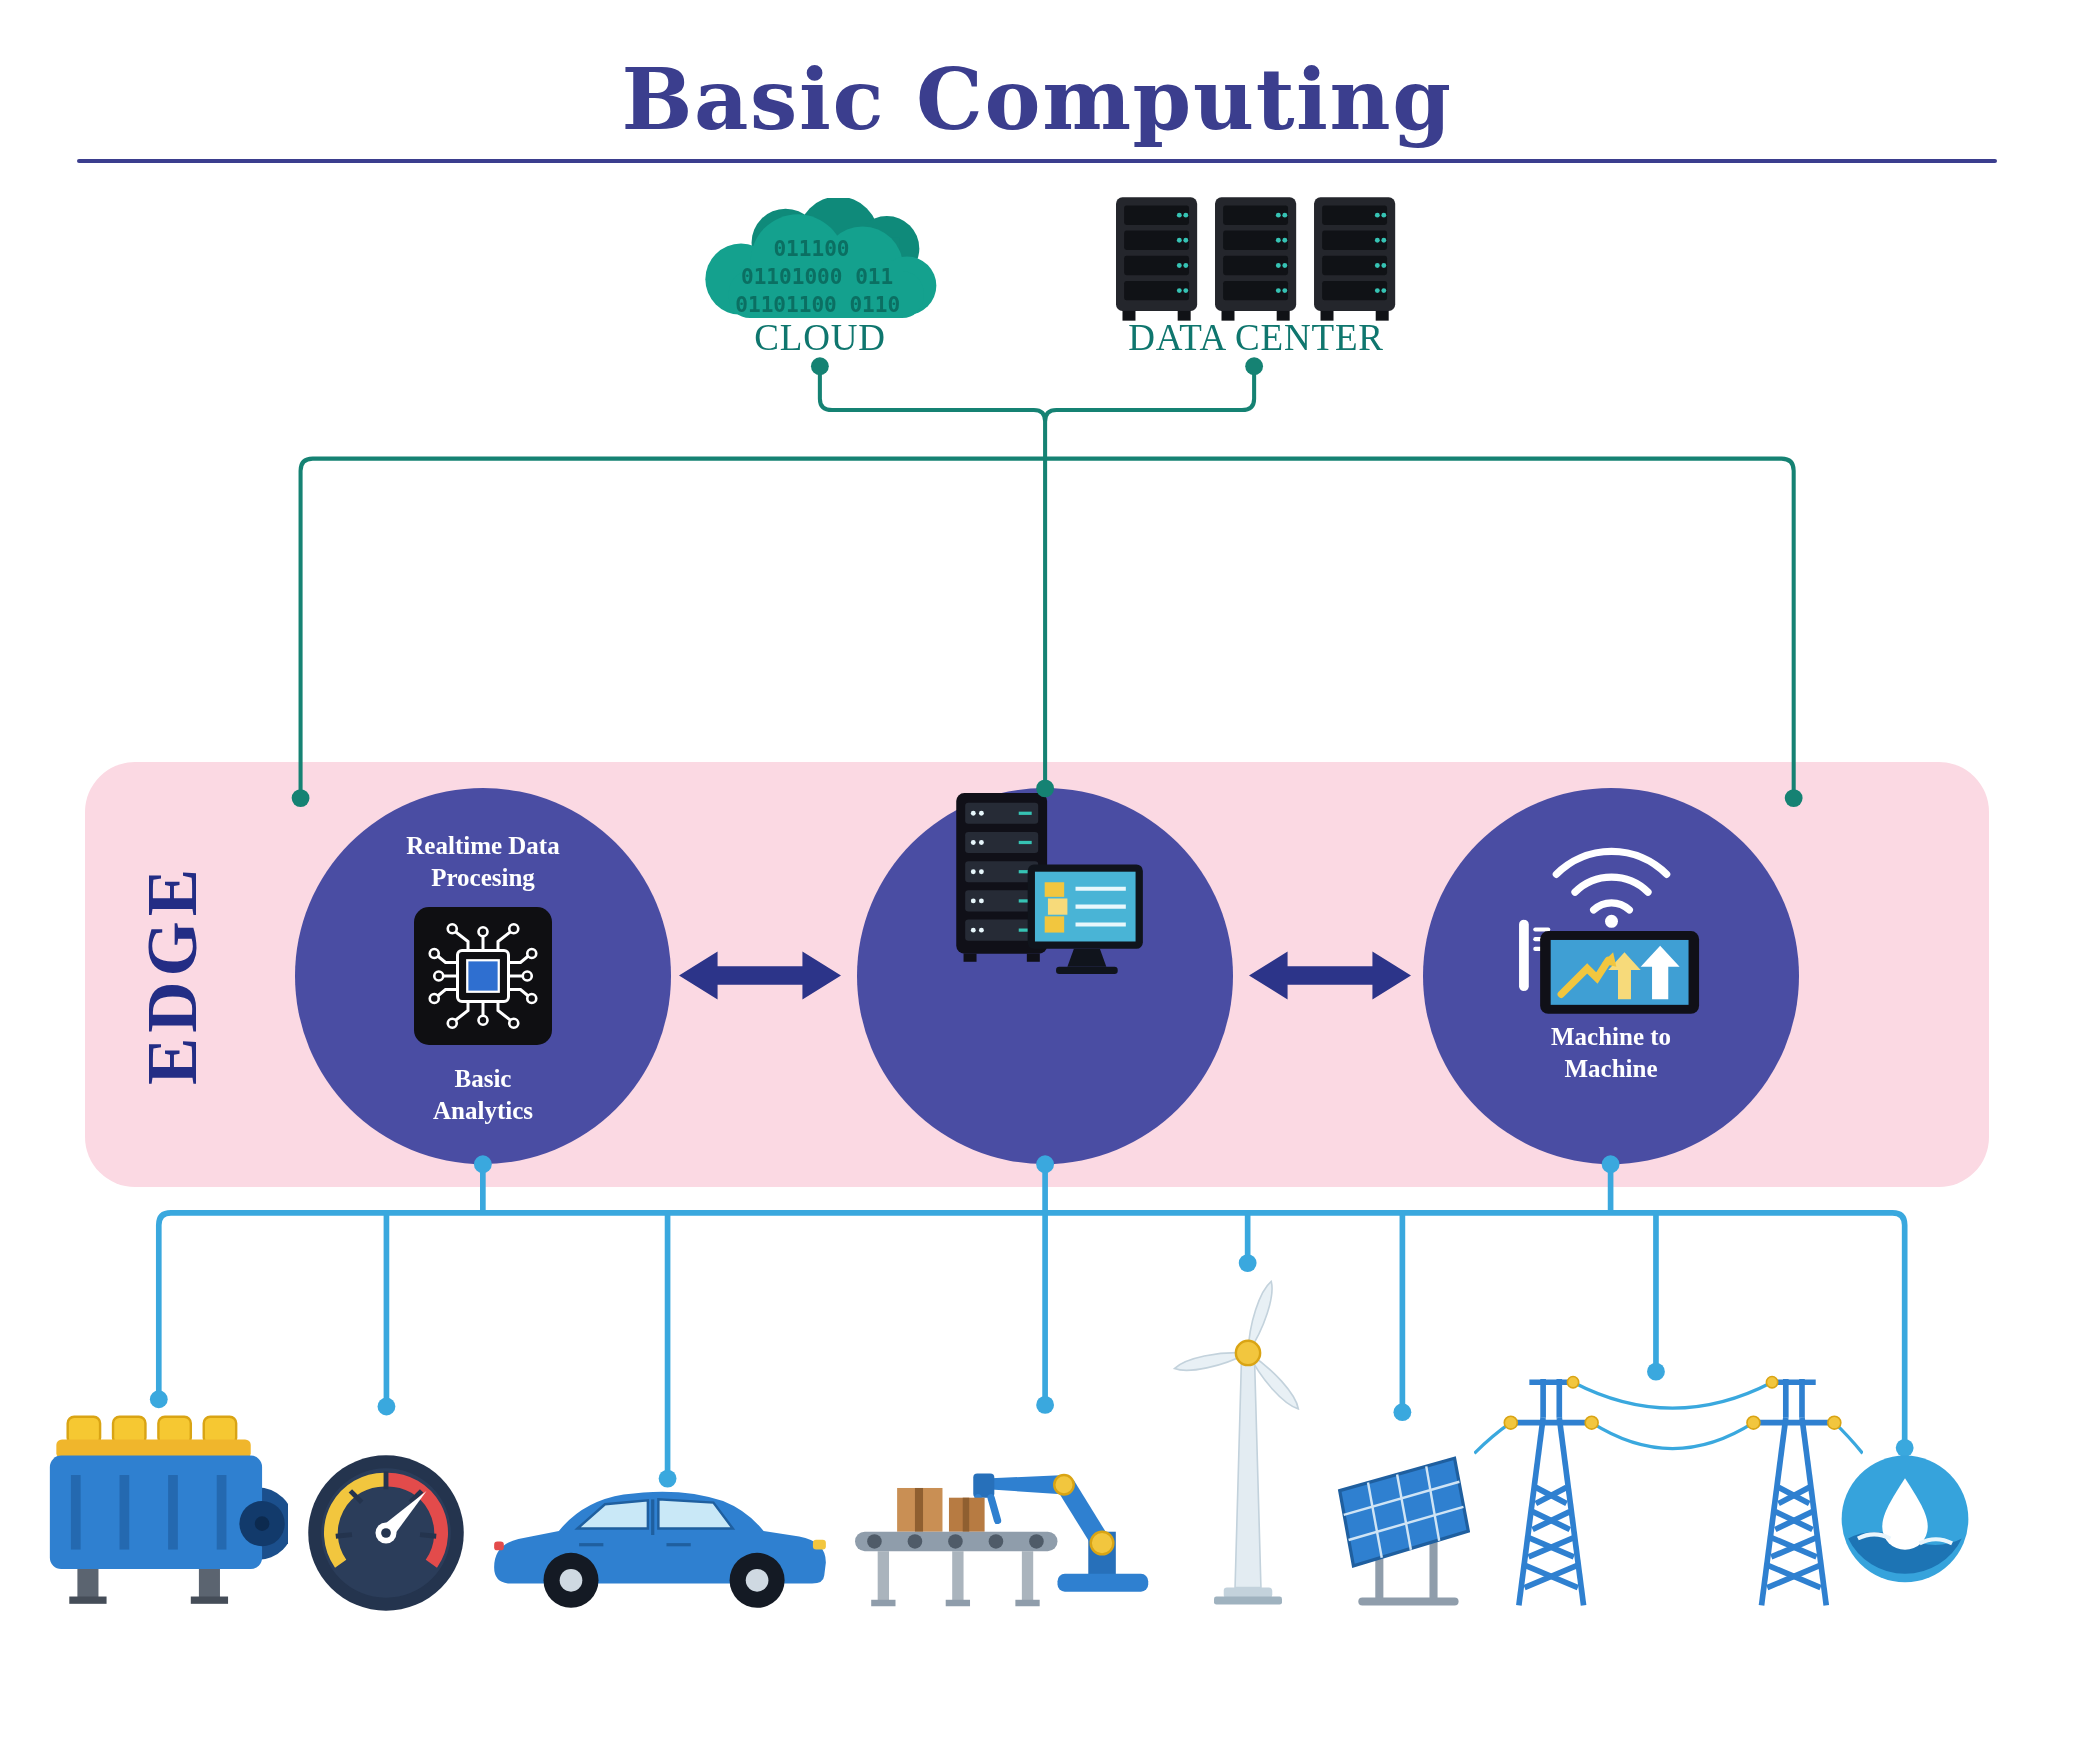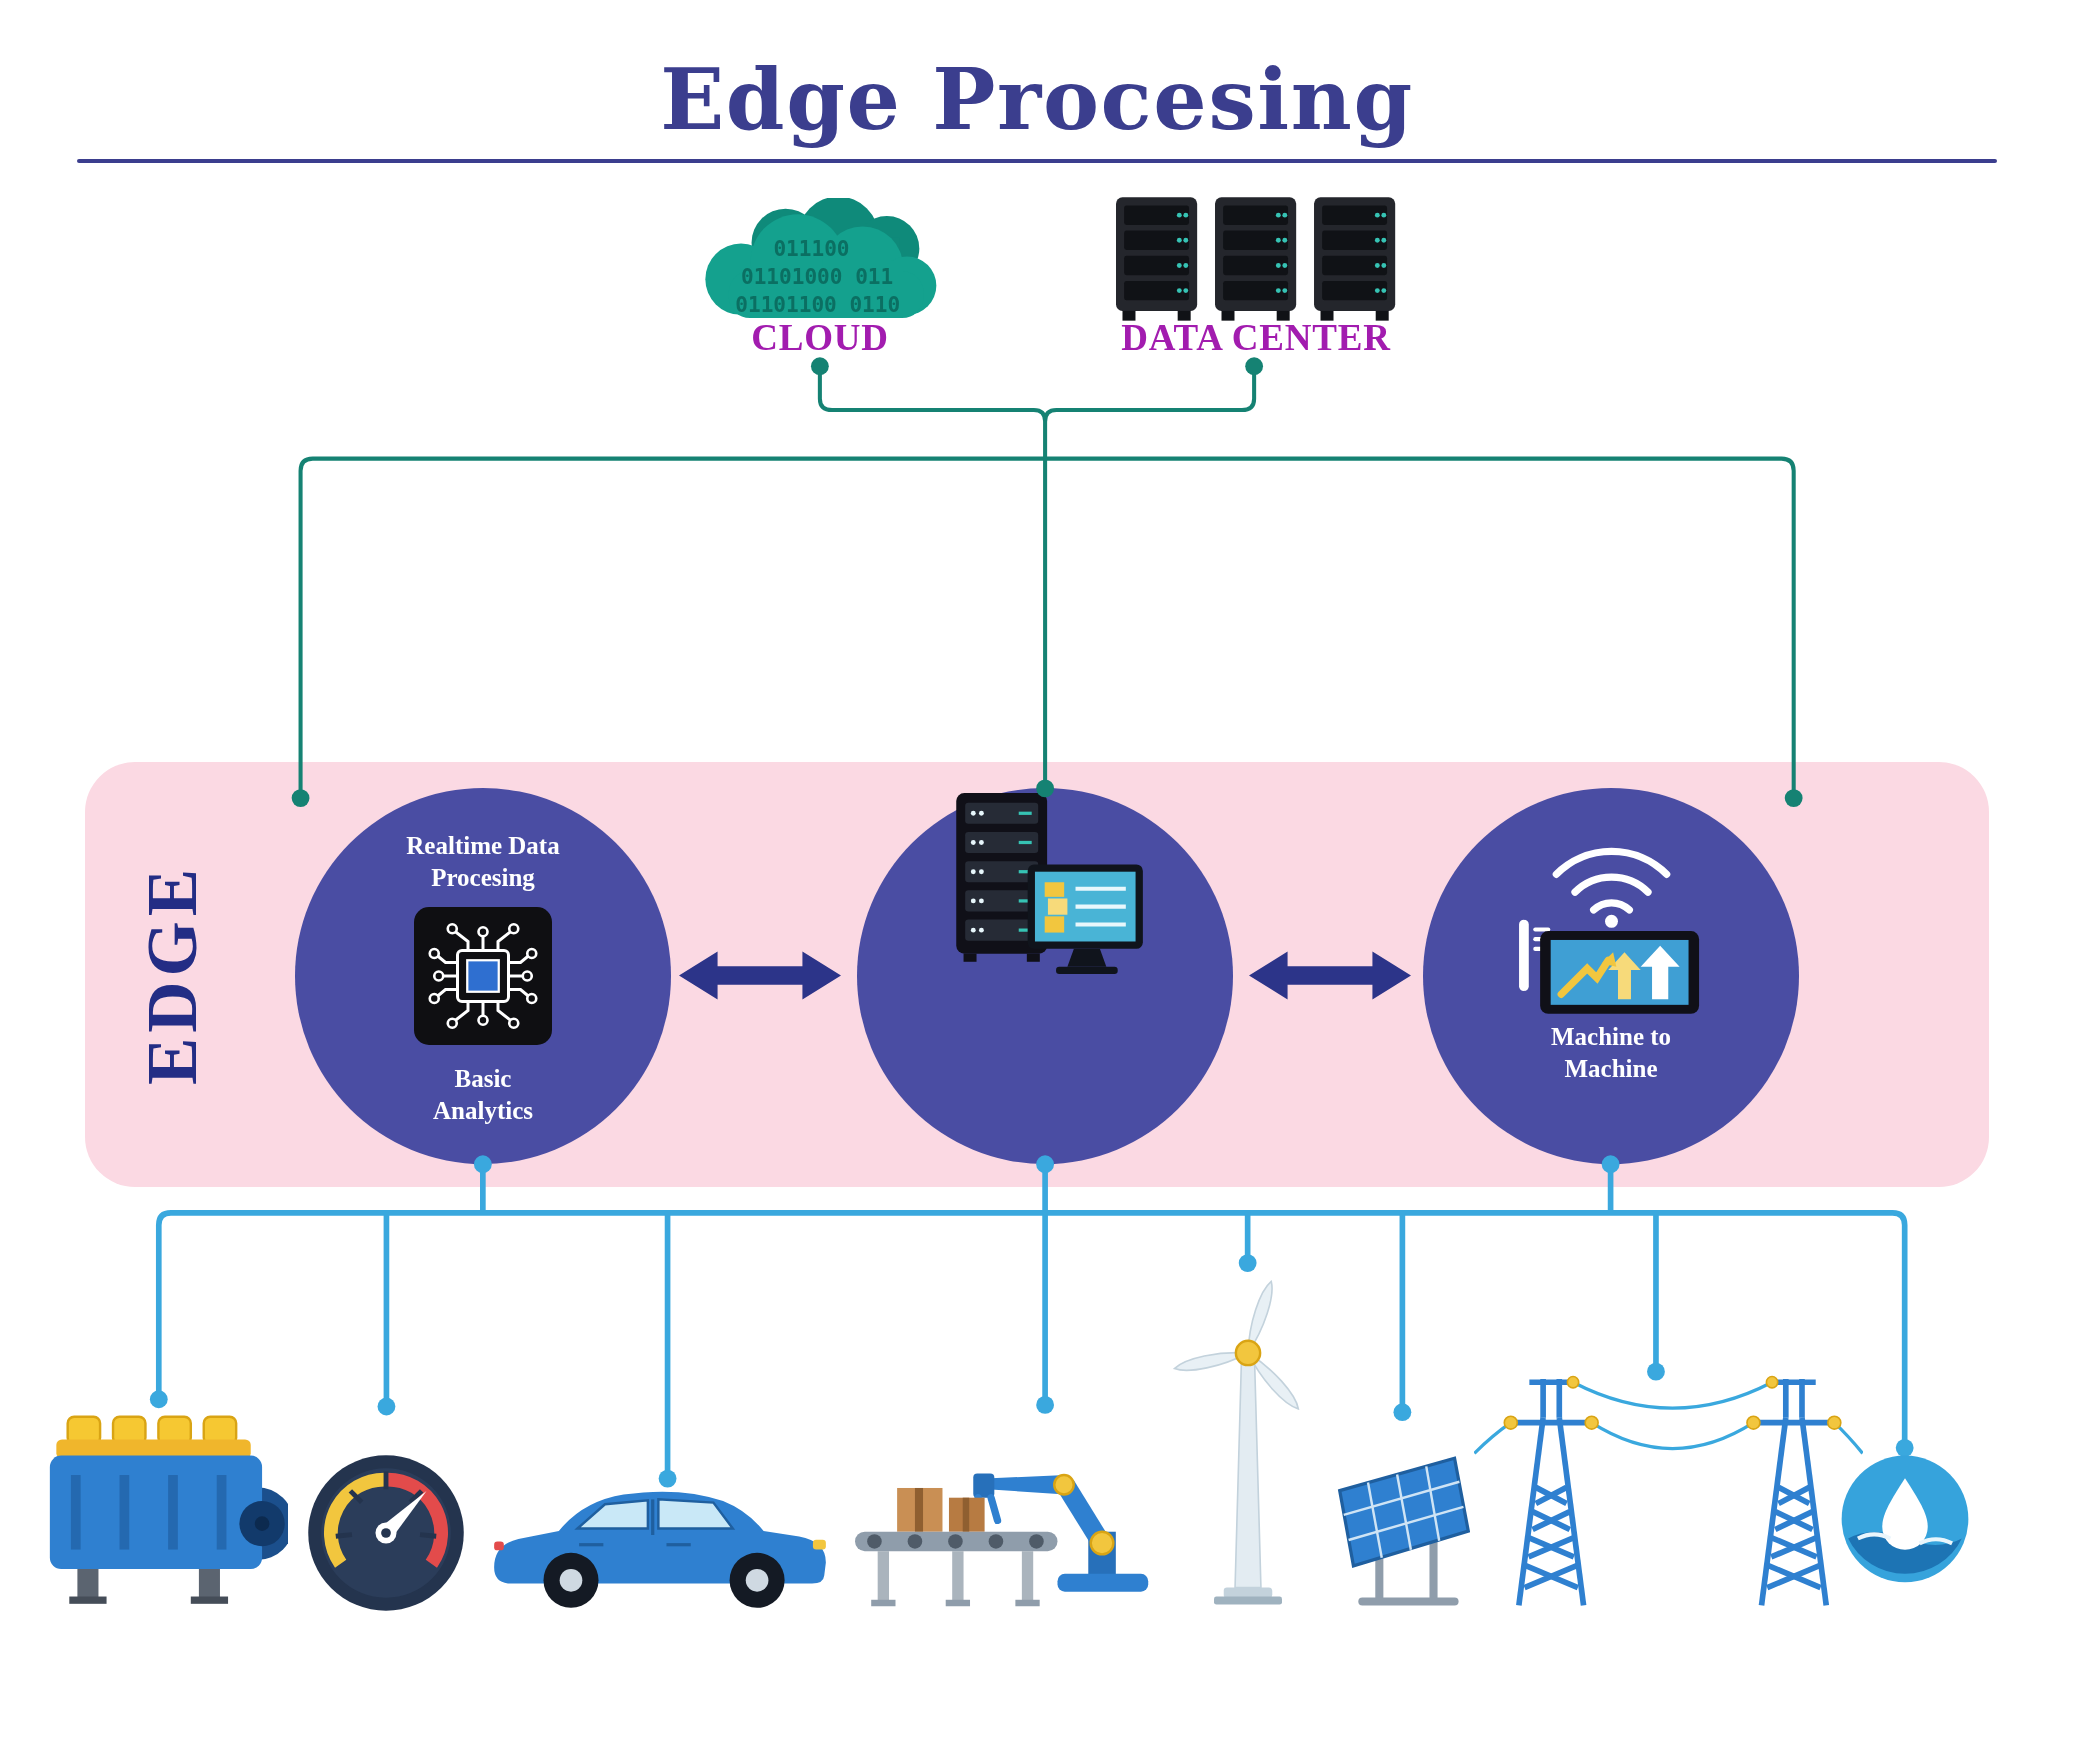--- a/index.html
+++ b/index.html
@@ -6,42 +6,42 @@
   html,body{margin:0;padding:0;background:#fff}
   .stage{position:relative;width:2074px;height:1759px;background:#fff;overflow:hidden;
          font-family:"Liberation Serif",serif}
   .abs{position:absolute}
 
   .title{left:0;top:50px;width:100%;text-align:center;
          font-family:"DejaVu Serif","Liberation Serif",serif;
          font-weight:bold;font-size:84px;color:#3b3e8e;letter-spacing:1.6px}
   .title-rule{left:77px;top:159px;width:1920px;height:4px;background:#3b3e8e;border-radius:2.4px}
 
-  .top-label{font-weight:bold;font-size:37px;color:#a21caf;letter-spacing:0.8px;
+  .top-label{font-weight:normal;font-size:37px;color:#0f766e;letter-spacing:0.8px;
              transform:translateX(-50%);white-space:nowrap}
 
   .edge-band{left:85px;top:762px;width:1904px;height:425px;background:#fbd9e3;border-radius:50px}
   .edge-label{left:71px;top:762px;width:203px;height:425px;display:flex;align-items:center;justify-content:center}
   .edge-label span{transform:rotate(-90deg);font-weight:bold;font-size:71px;color:#232d85;letter-spacing:4.9px}
 
   .edge-node{position:absolute;width:376px;height:376px;border-radius:50%;background:#4a4da3;
              display:flex;flex-direction:column;align-items:center;text-align:center;color:#fff}
   .node-label{white-space:pre-line;font-weight:bold;font-size:25px;line-height:1.26;color:#fff}
 
   .iot-label{left:0;top:1653px;width:100%;text-align:center;font-weight:bold;font-size:41px;
              color:#2ba0da;letter-spacing:5.7px}
 
   svg{display:block}
 </style>
 </head>
 <body>
 
 <div class="stage">
 
-  <div class="abs title">Edge Procesing</div>
+  <div class="abs title">Basic Computing</div>
   <div class="abs title-rule"></div>
 
   <svg class="abs" style="left:664px;top:198px" width="308" height="134" viewBox="0 0 380 165">
     <g fill="#0f8a7a">
       <circle cx="150" cy="55" r="42"></circle>
         <circle cx="215" cy="48" r="50"></circle>
         <circle cx="275" cy="62" r="40"></circle>
       <rect x="140" y="48" width="150" height="45"></rect>
     </g>
     <g fill="#14a18e">

